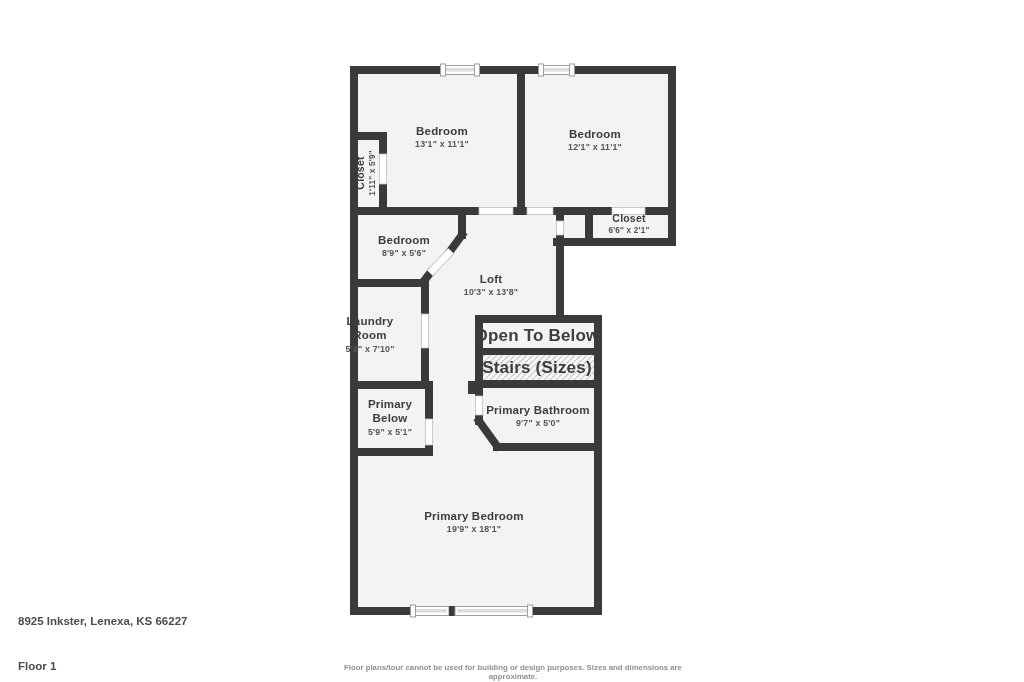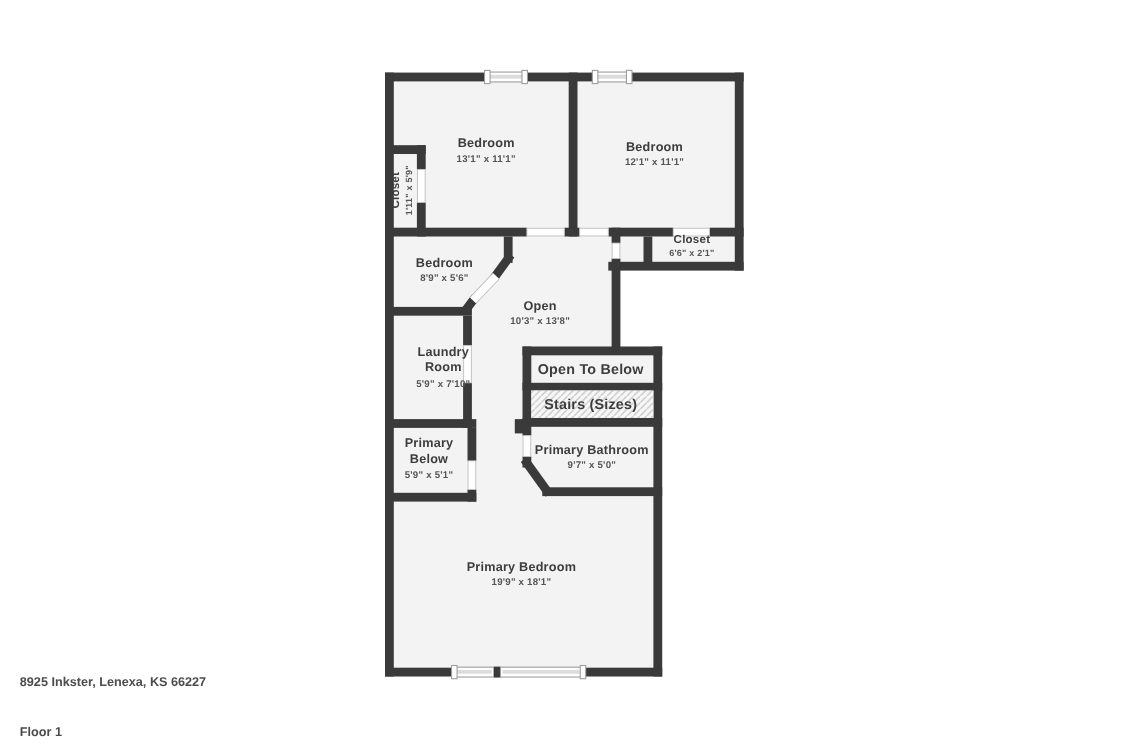--- a/index.html
+++ b/index.html
@@ -11,21 +11,21 @@
   .room-label{
     position:absolute;transform:translate(-50%,-50%);
     text-align:center;color:#3d3d3d;line-height:1.25;white-space:normal;
   }
   .room-label .rname{font-size:11.5px;font-weight:700;letter-spacing:.2px;}
   .room-label .rdims{font-size:8.8px;font-weight:700;color:#555;margin-top:1px;letter-spacing:.2px;}
   .room-label.small .rname{font-size:10.5px;}
   .room-label.small .rdims{font-size:8.2px;}
   .room-label.nowrap{white-space:nowrap;}
   .room-label.vertical{transform:translate(-50%,-50%) rotate(-90deg);white-space:nowrap;}
-  .room-label.boxlabel .rname{font-size:13px;}
+  .room-label.boxlabel .rname{font-size:17px;}
   .w70{width:70px;} .w64{width:64px;}
   .footer-text{position:absolute;color:#4c4c4c;font-weight:700;}
   #address{left:18px;top:615px;font-size:11.5px;}
   #floor-label{left:18px;top:660px;font-size:11.5px;}
   #disclaimer{
     position:absolute;left:338px;top:663px;width:350px;text-align:center;
     font-size:7.8px;font-weight:700;color:#8f8f8f;letter-spacing:0;
   }
 </style>
 </head>
@@ -161,25 +161,25 @@
     <div class="rname">Bedroom</div>
     <div class="rdims">8'9" x 5'6"</div>
   </div>
 
   <div class="room-label small nowrap" style="left:629px;top:224px">
     <div class="rname">Closet</div>
     <div class="rdims">6'6" x 2'1"</div>
   </div>
 
   <div class="room-label" style="left:491px;top:285px">
-    <div class="rname">Open</div>
+    <div class="rname">Loft</div>
     <div class="rdims">10'3" x 13'8"</div>
   </div>
 
-  <div class="room-label w70" style="left:403px;top:334px">
+  <div class="room-label w70" style="left:370px;top:334px">
     <div class="rname">Laundry Room</div>
     <div class="rdims">5'9" x 7'10"</div>
   </div>
 
   <div class="room-label boxlabel nowrap" style="left:537px;top:336px">
     <div class="rname">Open To Below</div>
   </div>
 
   <div class="room-label boxlabel nowrap" style="left:537px;top:368px">
     <div class="rname">Stairs (Sizes)</div>
@@ -195,14 +195,15 @@
     <div class="rdims">9'7" x 5'0"</div>
   </div>
 
   <div class="room-label nowrap" style="left:474px;top:522px">
     <div class="rname">Primary Bedroom</div>
     <div class="rdims">19'9" x 18'1"</div>
   </div>
 
   <div id="address" class="footer-text">8925 Inkster, Lenexa, KS 66227</div>
   <div id="floor-label" class="footer-text">Floor 1</div>
+  <div id="disclaimer">Floor plans/tour cannot be used for building or design purposes. Sizes and dimensions are approximate.</div>
 
 </div>
 
 </body></html>

